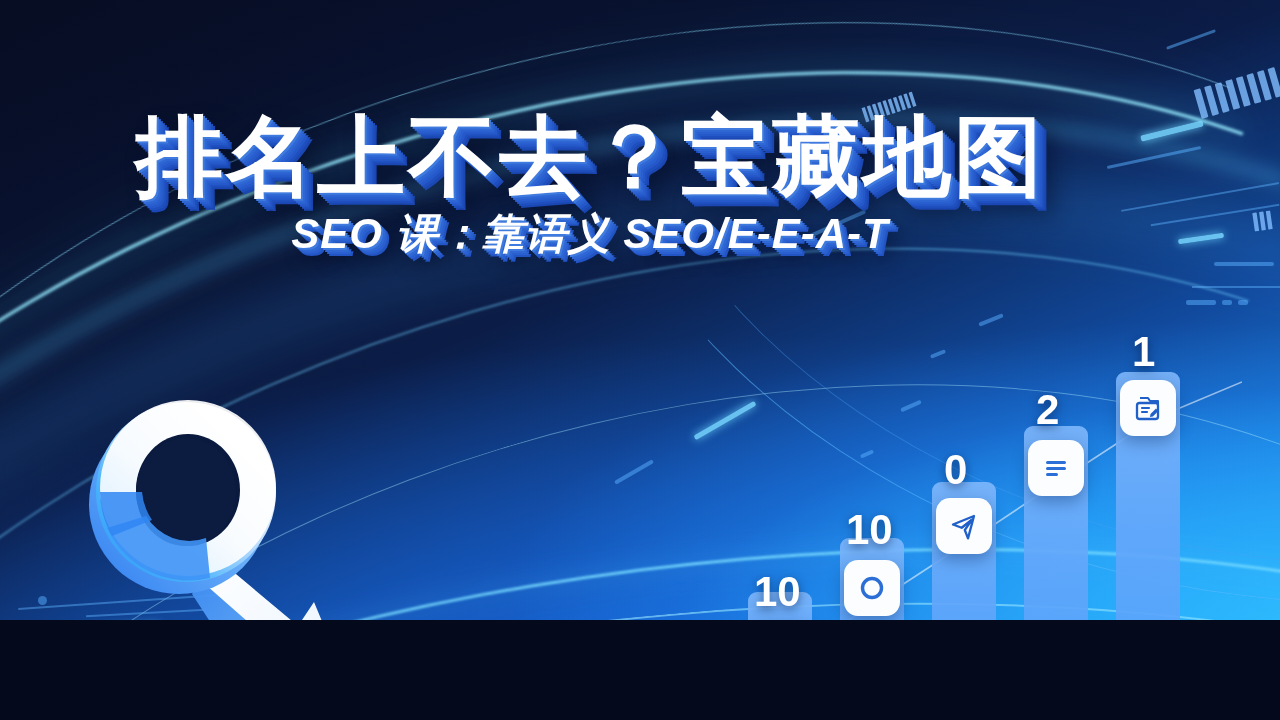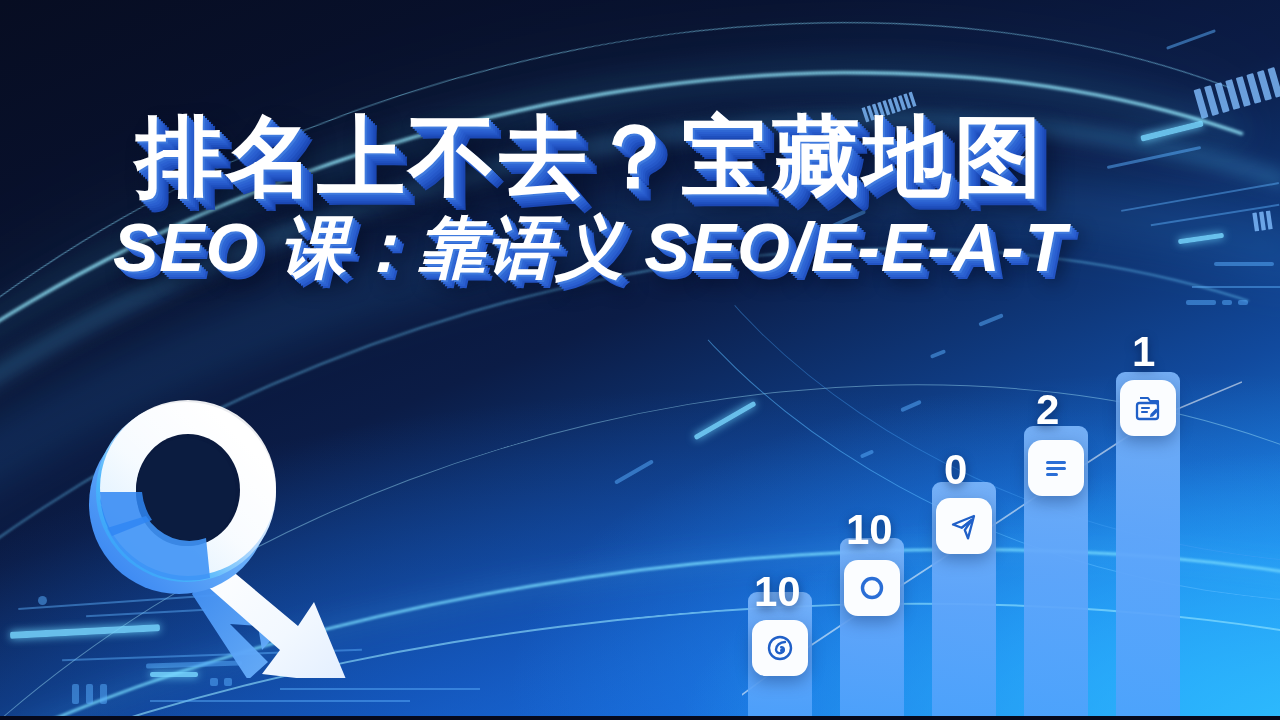--- a/index.html
+++ b/index.html
@@ -5,21 +5,21 @@
 <style>
   * { margin:0; padding:0; box-sizing:border-box; }
   html,body{
     width:1280px; height:720px; overflow:hidden;
     background:#05091c;
     font-family:"Liberation Sans","DejaVu Sans",sans-serif;
   }
 
   #stage{
     position:relative;
-    width:1280px; height:716px;
+    width:1280px; height:620px;
     overflow:hidden;
     background:
       radial-gradient(120% 90% at 108% 104%, #2fc2ff 0%, rgba(47,194,255,0) 46%),
       radial-gradient(95% 80% at 92% 96%, #1f8cf5 0%, rgba(31,140,245,0) 55%),
       radial-gradient(140% 110% at 60% 118%, #1763d8 0%, rgba(23,99,216,0) 58%),
       linear-gradient(158deg, #070d22 0%, #081230 26%, #0b1c46 46%, #114a9e 70%, #1b7bdd 86%, #2ca6f2 100%);
   }
 
   
   .swoosh{ position:absolute; border-radius:50%; pointer-events:none; }
@@ -107,21 +107,21 @@
   .t-line1{
     font-size:88px; font-weight:bold; color:#ffffff;
     letter-spacing:3px; line-height:1.02; white-space:nowrap;
     text-shadow:
        2px 2px 0 #3f7ade,  4px 4px 0 #2f67d4,  6px 6px 0 #2a5fd0,
        8px 8px 0 #2558c8, 10px 10px 0 #1f4fbe, 12px 12px 0 #1b47b2,
       14px 14px 22px rgba(4,10,34,.85);
   }
   .t-line2{
     margin-top:10px;
-    font-size:68px; font-weight:bold; font-style:italic; color:#ffffff;
+    font-size:42px; font-weight:bold; font-style:italic; color:#ffffff;
     letter-spacing:1px; line-height:1.05; white-space:nowrap;
     text-shadow:
        2px 2px 0 #3f7ade,  4px 4px 0 #2f67d4,  6px 6px 0 #2a5fd0,
        8px 8px 0 #2354c4, 10px 10px 18px rgba(4,10,34,.8);
   }
   .t-line3{
     margin-top:12px;
     font-size:48px; font-weight:bold; font-style:italic; color:#ffffff;
     letter-spacing:1px; white-space:nowrap;
     text-shadow:

